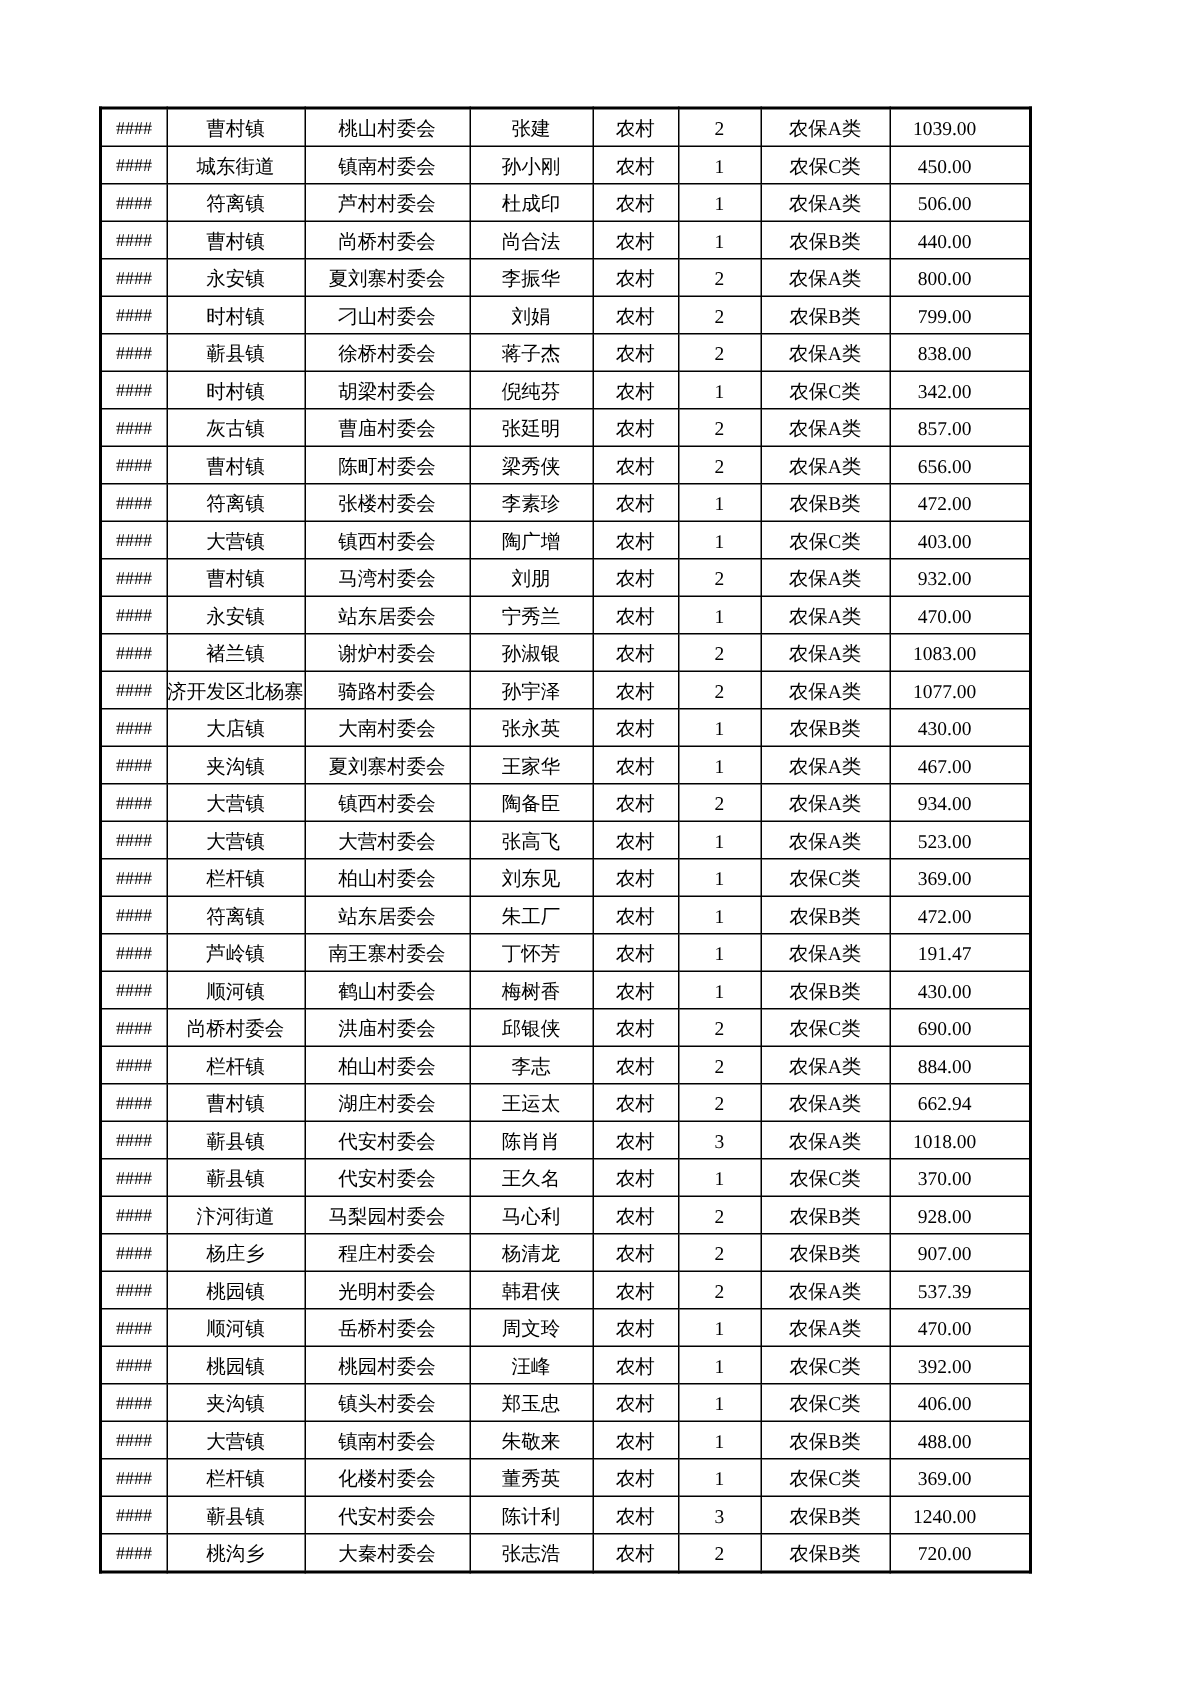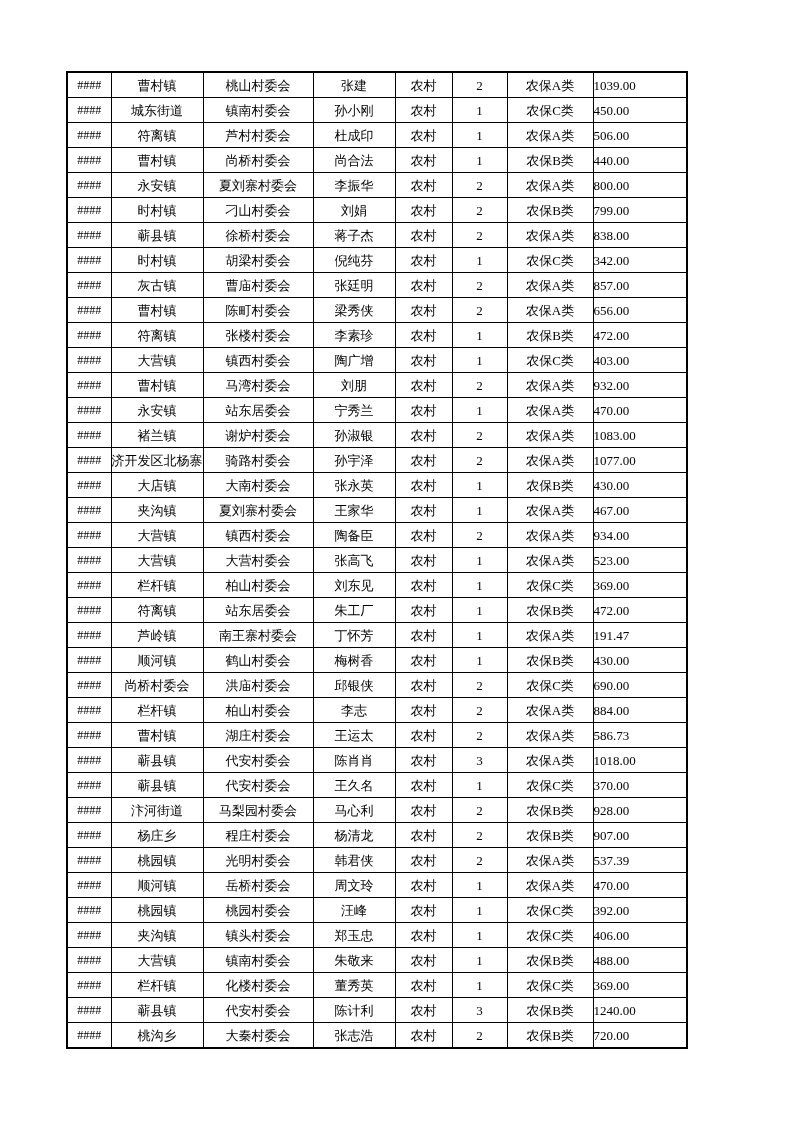--- a/index.html
+++ b/index.html
@@ -39,21 +39,21 @@
     text-align: center;
     vertical-align: middle;
     overflow: hidden;
     white-space: nowrap;
   }
   table.sheet td.c-hash {
     font-size: 12px;
     letter-spacing: 0px;
   }
   table.sheet td.c-amount {
-    text-align: left;
+    text-align: center;
     padding-right: 20px;
     margin-left: 12px;
   }
   table.sheet td.c-count {
     font-size: 13px;
   }
 </style>
 </head>
 <body>
 
@@ -331,21 +331,21 @@
           <td class="c-amount">884.00</td>
         </tr>
         <tr>
           <td class="c-hash">####</td>
           <td class="c-town">曹村镇</td>
           <td class="c-village">湖庄村委会</td>
           <td class="c-name">王运太</td>
           <td class="c-type">农村</td>
           <td class="c-count">2</td>
           <td class="c-category">农保A类</td>
-          <td class="c-amount">586.73</td>
+          <td class="c-amount">662.94</td>
         </tr>
         <tr>
           <td class="c-hash">####</td>
           <td class="c-town">蕲县镇</td>
           <td class="c-village">代安村委会</td>
           <td class="c-name">陈肖肖</td>
           <td class="c-type">农村</td>
           <td class="c-count">3</td>
           <td class="c-category">农保A类</td>
           <td class="c-amount">1018.00</td>

